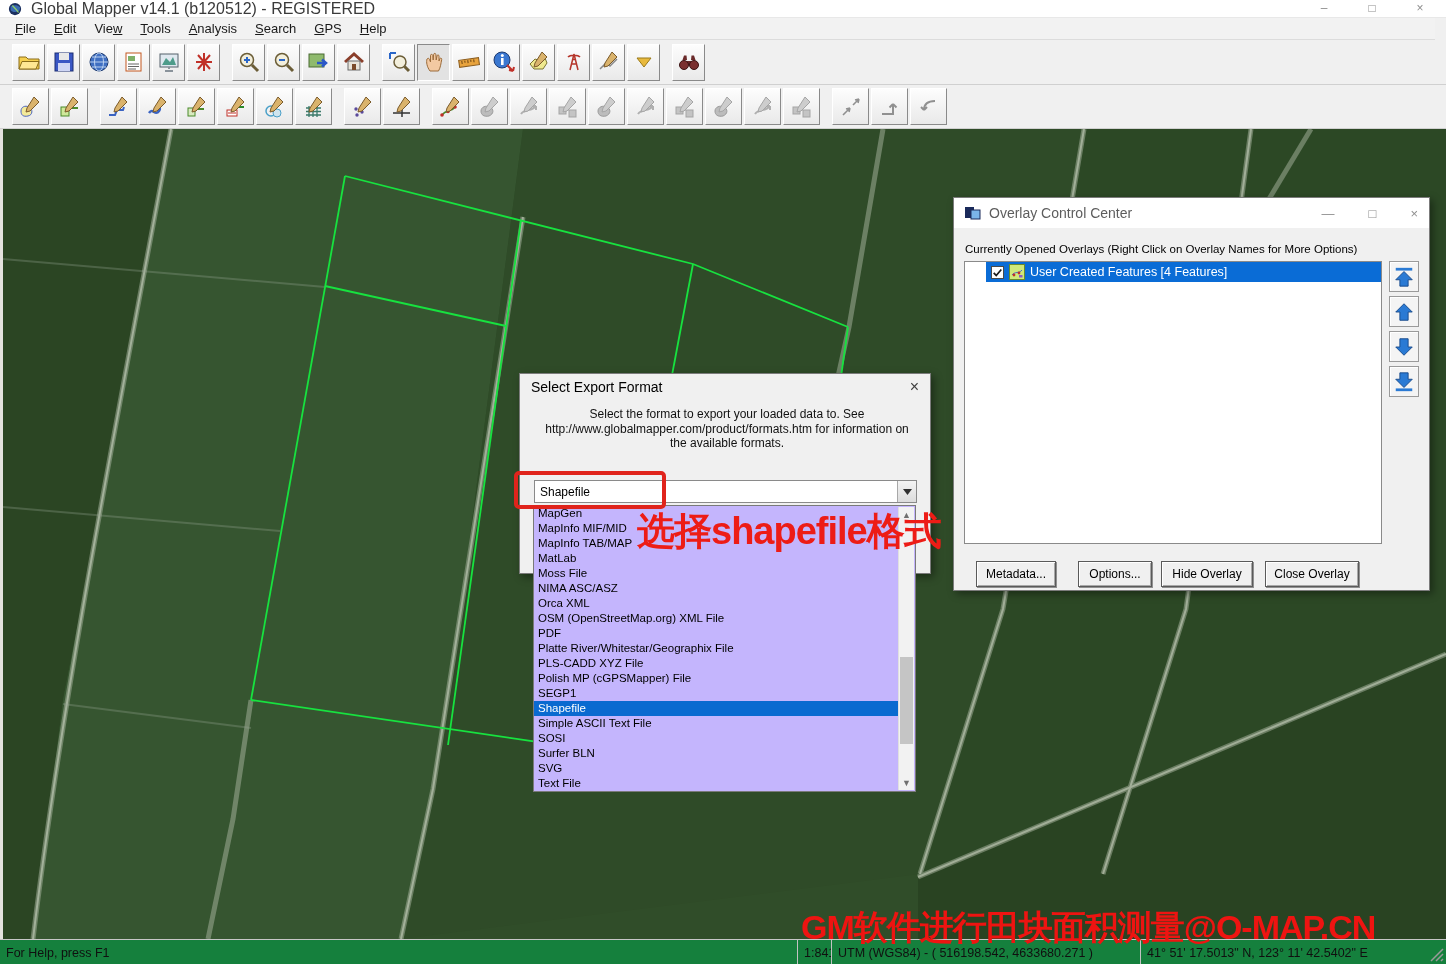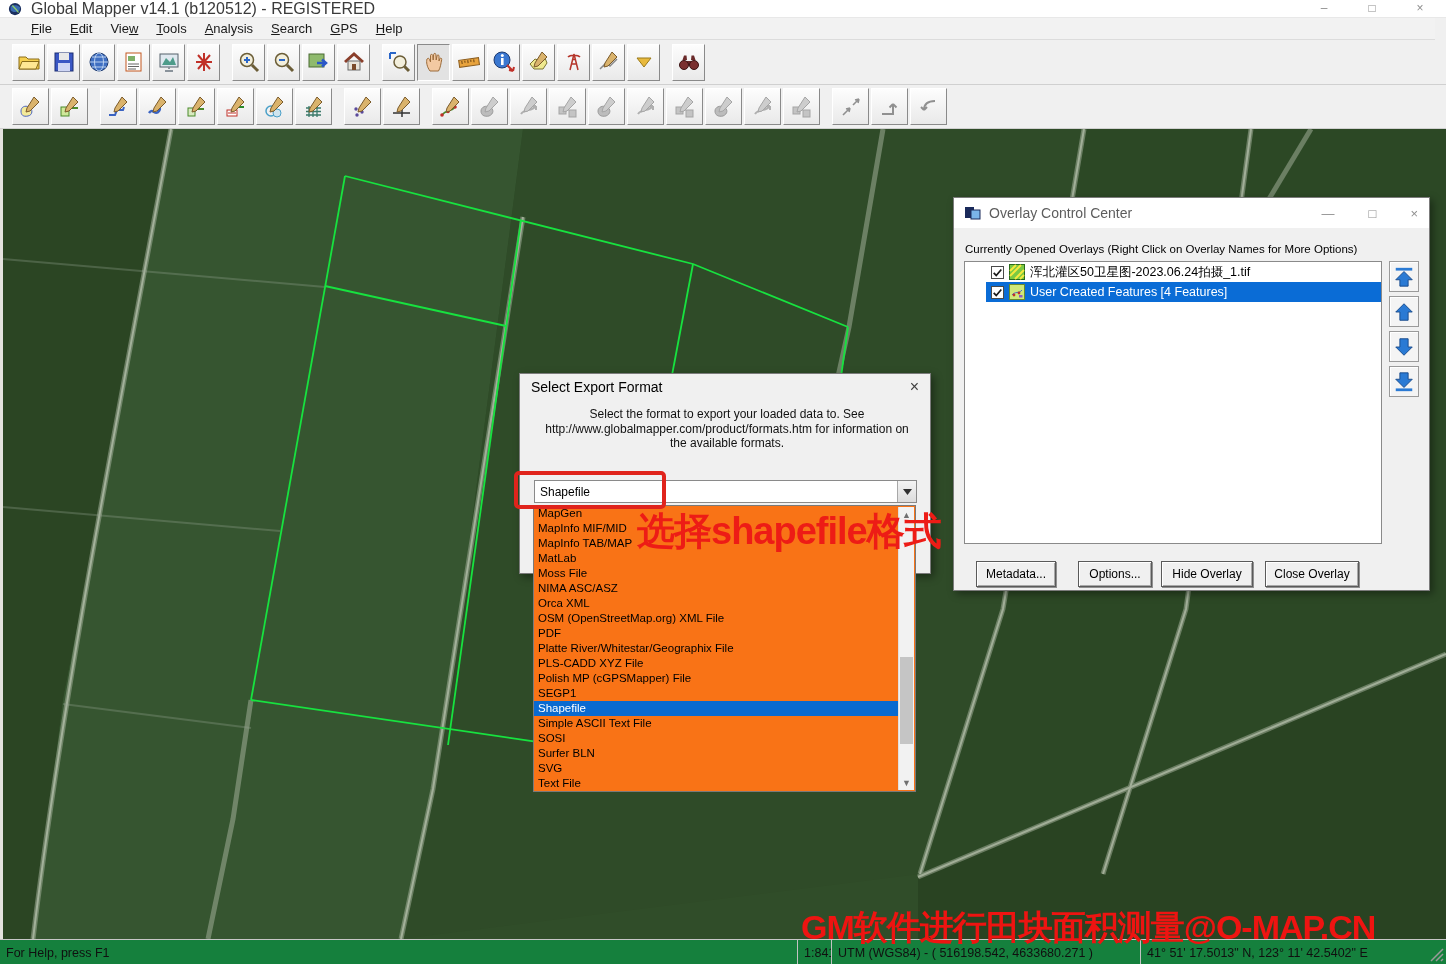--- a/index.html
+++ b/index.html
@@ -8,21 +8,21 @@
   #app { position:relative; width:1446px; height:964px; background:#f0f0f0; overflow:hidden; }
 
   
   .titlebar { position:absolute; top:0; left:0; right:0; height:18px; background:#ffffff; display:flex; align-items:center; border-bottom:1px solid #e8e8e8; z-index:5; }
   .app-icon { width:14px; height:14px; margin:0 9px 0 8px; }
   .title-text { font-size:16px; color:#3a3a3a; white-space:nowrap; }
   .win-controls { position:absolute; right:2px; top:0; height:18px; display:flex; }
   .win-btn { width:48px; text-align:center; color:#8f8f8f; font-size:12px; line-height:17px; }
 
   
-  .menubar { position:absolute; top:18px; left:0; right:11px; height:22px; background:#f2f2f2; display:flex; align-items:center; padding-left:22px; border-bottom:1px solid #dcdcdc; z-index:5; }
+  .menubar { position:absolute; top:18px; left:0; right:11px; height:22px; background:#f2f2f2; display:flex; align-items:center; padding-left:6px; border-bottom:1px solid #dcdcdc; z-index:5; }
   .menu-item { padding:2px 9px; font-size:13px; color:#1a1a1a; }
 
   
   .toolbar { position:absolute; left:0; right:0; display:flex; align-items:center; background:#f0f0f0; border-bottom:1px solid #d0d0d0; padding-left:12px; z-index:5; }
   #toolbar-main { top:40px; height:45px; }
   #toolbar-digitizer { top:85px; height:44px; }
   .tb-btn { width:33px; height:37px; margin-right:2px; flex:none; background:linear-gradient(#fdfdfd,#e9e9e9); border:1px solid; border-color:#ffffff #8a8a8a #8a8a8a #ffffff; display:flex; align-items:center; justify-content:center; }
   #toolbar-digitizer .tb-btn { width:37px; }
   .tb-btn.pressed { border-color:#8a8a8a #ffffff #ffffff #8a8a8a; background:#e2e2e2; }
   .tb-sep { width:10px; height:37px; flex:none; }
@@ -35,21 +35,21 @@
   .dialog { position:absolute; background:#f0f0f0; border:1px solid #7b7b7b; box-shadow:3px 3px 8px rgba(0,0,0,.4); }
   #export-dialog { left:519px; top:373px; width:412px; height:201px; z-index:20; }
   .dlg-titlebar { height:26px; display:flex; align-items:center; padding:0 11px; }
   #export-dialog .dlg-titlebar { font-size:14px; color:#000; }
   .dlg-close { margin-left:auto; color:#404040; font-size:16px; line-height:16px; }
   .export-desc { margin:7px 0 0 16px; width:382px; font-size:12px; line-height:14.5px; color:#111;text-align:center; }
   .combo { position:absolute; left:14px; top:106px; width:383px; height:23px; background:#fff; border:1px solid #8a8a8a; display:flex; align-items:center; }
   .combo-text { padding-left:5px; font-size:12px; color:#000; }
   .combo-btn { margin-left:auto; width:19px; height:21px; background:linear-gradient(#f4f4f4,#dcdcdc); border-left:1px solid #a8a8a8; display:flex; align-items:center; justify-content:center; }
 
-  #format-list { position:absolute; left:533px; top:505px; width:383px; height:287px; background:#f97316; border:1px solid #7a7a7a; z-index:25; overflow:hidden; }
+  #format-list { position:absolute; left:533px; top:505px; width:383px; height:287px; background:#c4b5fd; border:1px solid #7a7a7a; z-index:25; overflow:hidden; }
   .fmt-item { height:15px; line-height:15px; font-size:11.5px; padding-left:4px; color:#000; white-space:nowrap; width:366px; overflow:hidden; }
   .fmt-item.selected { background:#0a6ad0; color:#fff; }
   .sbar { position:absolute; top:1px; right:1px; bottom:1px; width:16px; background:#f2f2f2; border-left:1px solid #e0e0e0; }
   .sb-arrow { position:absolute; left:0; width:15px; height:15px; display:flex; align-items:center; justify-content:center; color:#707070; font-size:9px; }
   .sb-up { top:0; }
   .sb-down { bottom:0; }
   .sb-thumb { position:absolute; left:1px; top:150px; width:13px; height:87px; background:#c5c5c5; }
 
   #overlay-dialog { left:953px; top:197px; width:477px; height:394px; z-index:15; }
   #overlay-dialog .dlg-titlebar { height:30px; background:#ffffff; font-size:14px; color:#5d5d5d; }
@@ -497,34 +497,20 @@
       </svg>
       <span>Overlay Control Center</span>
       <span class="ovl-sys">
         <span>—</span>
         <span>□</span>
         <span>×</span>
       </span>
     </div>
     <div class="ovl-instructions">Currently Opened Overlays (Right Click on Overlay Names for More Options)</div>
     <div class="ovl-list" id="overlay-list">
-        <div class="ovl-row">
-          <div class="ovl-row-inner">
-            <span class="ovl-checkbox">
-              <svg width="11" height="11" viewBox="0 0 13 13">
-                <path d="M2 7 L5 10 L11 3" stroke="#1a1a1a" stroke-width="2" fill="none"></path>
-              </svg>
-            </span>
-            <svg class="ovl-layericon" viewBox="0 0 16 16">
-              <rect x="0.5" y="0.5" width="15" height="15" fill="#7ac943" stroke="#2a6a1a"></rect>
-              <path d="M1 12 L12 1 M1 7 L7 1 M6 15 L15 6 M11 15 L15 11" stroke="#f5e93d" stroke-width="2"></path>
-            </svg>
-            <span>浑北灌区50卫星图-2023.06.24拍摄_1.tif</span>
-          </div>
-        </div>
         <div class="ovl-row selected">
           <div class="ovl-row-inner">
             <span class="ovl-checkbox">
               <svg width="11" height="11" viewBox="0 0 13 13">
                 <path d="M2 7 L5 10 L11 3" stroke="#1a1a1a" stroke-width="2" fill="none"></path>
               </svg>
             </span>
             <svg class="ovl-layericon" viewBox="0 0 16 16">
               <rect x="0.5" y="0.5" width="15" height="15" fill="#cfe87a" stroke="#6a8a2a"></rect>
               <path d="M3 11 C6 7 10 10 13 6" stroke="#4a6ac8" fill="none"></path>

